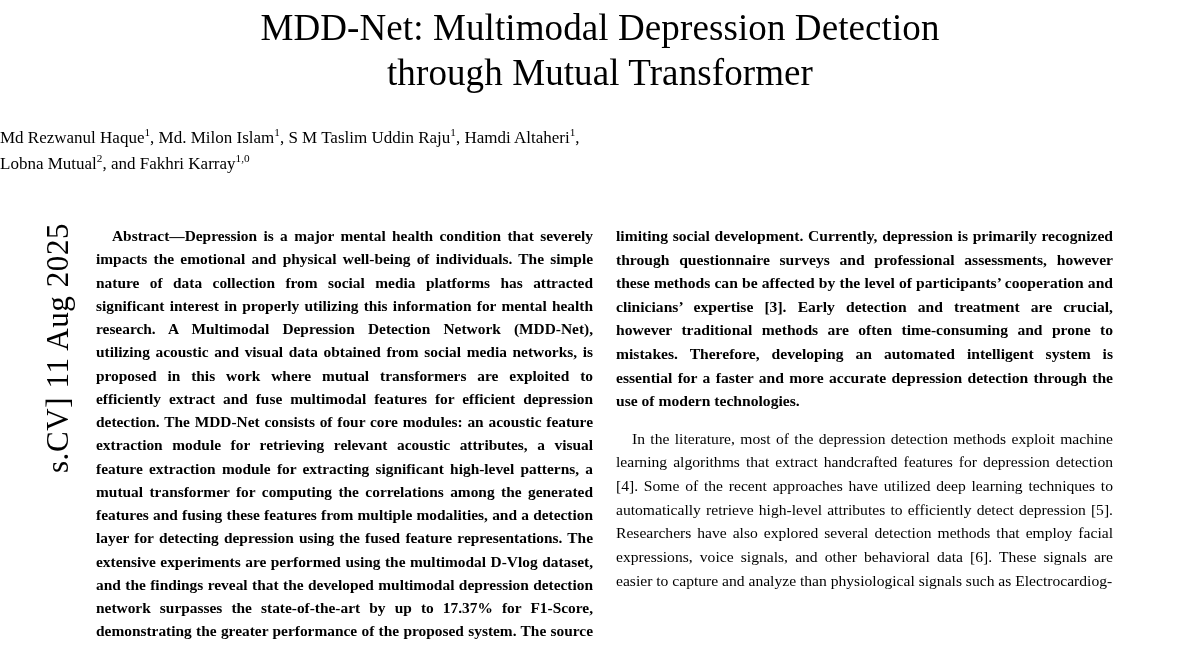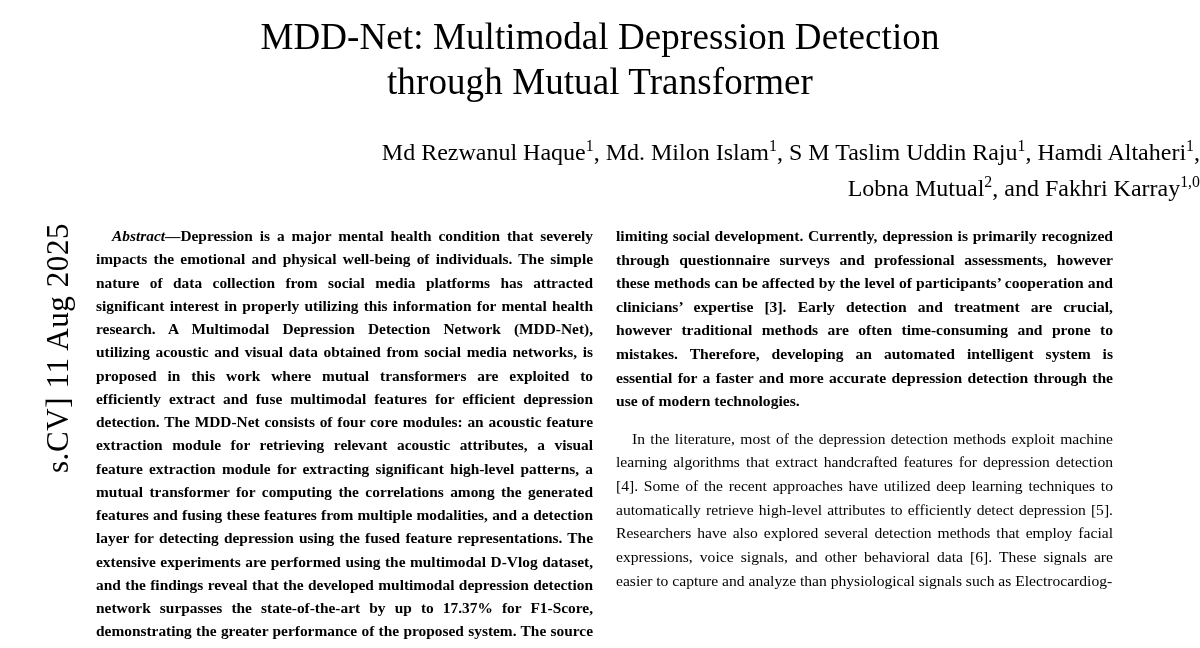--- a/index.html
+++ b/index.html
@@ -36,37 +36,36 @@
   .page {
     position: absolute;
     left: 0;
     top: 0;
     width: 1200px;
     height: 648px;
   }
 
   .title {
     margin: 0;
-    padding-top: 14px;
+    padding-top: 5px;
     text-align: center;
     font-size: 37px;
     line-height: 1.22;
     font-weight: normal;
     font-family: "Liberation Serif", serif;
     letter-spacing: 0.1px;
   }
   .title .line2 { display: block; }
 
   .authors {
     margin-top: 30px;
-    text-align: right;
-    font-size: 24px;
+    text-align: left;
+    font-size: 17px;
     line-height: 1.5;
     font-family: "Liberation Serif", serif;
-    margin-left: 40px;
   }
   .authors sup {
     font-size: 0.66em;
     vertical-align: super;
     line-height: 0;
   }
   .authors .line2 { display: block; }
 
   
   .columns {
@@ -92,21 +91,20 @@
   .col p + p { margin-top: 14px; }
 
   .abstract-para {
     font-weight: bold;
     font-size: 15.4px;
     line-height: 1.51;
     text-align: justify;
   }
   .abstract-lead {
     font-weight: bold;
-    font-style: italic;
   }
   .indent { text-indent: 16px; }
 
   .col-right p.first { text-indent: 0; font-weight: bold; }
 </style>
 </head>
 <body>
 
 <div class="page">
 

